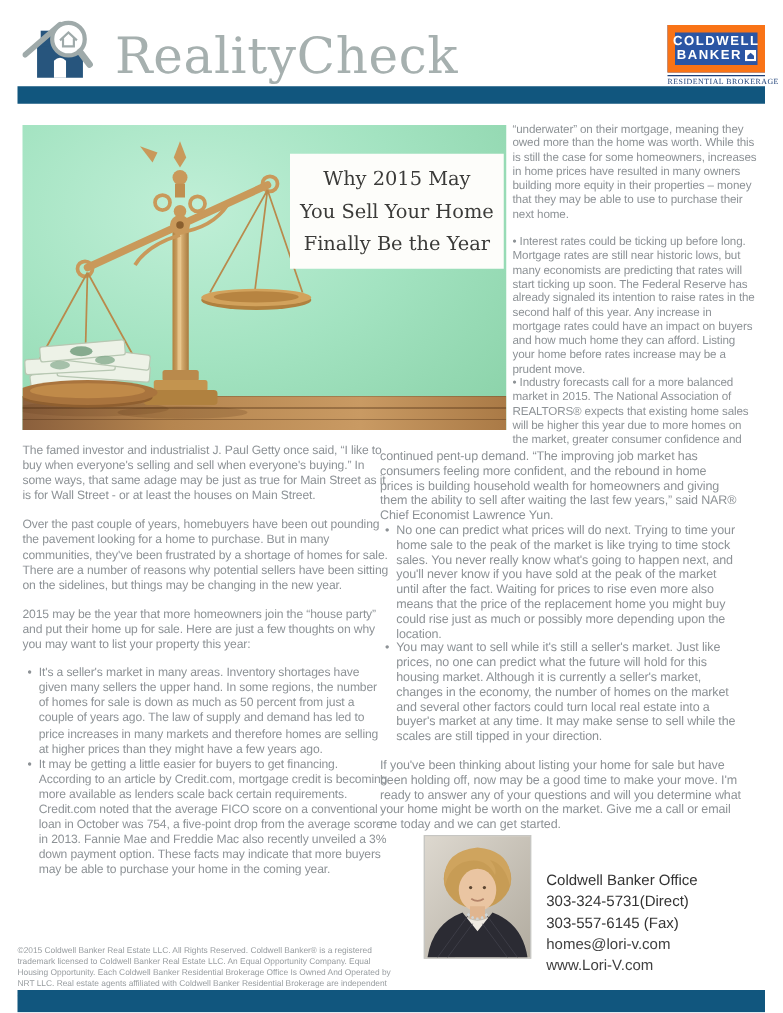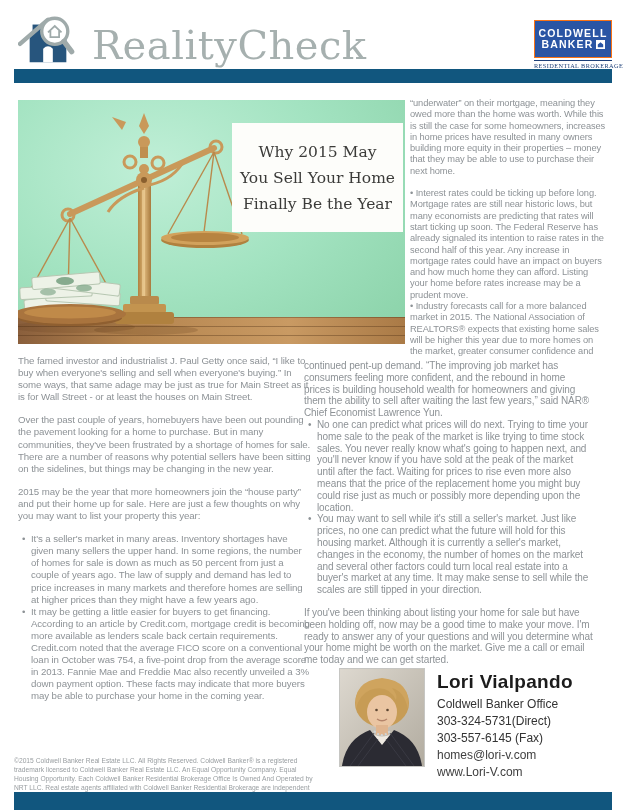--- a/index.html
+++ b/index.html
@@ -5,40 +5,40 @@
   * { margin:0; padding:0; box-sizing:border-box; }
   html,body { background:#ffffff; }
   body { font-family:"Liberation Sans", sans-serif; }
   .page { position:relative; width:626px; height:810px; background:#ffffff; overflow:hidden; }
 
   
   .brand-icon { position:absolute; left:18px; top:12px; }
   .brand-title { position:absolute; left:92px; top:22px; font-family:"DejaVu Serif","Liberation Serif",serif;
                  font-size:40px; color:#a6b0af; letter-spacing:0.5px; }
   .cb-block { position:absolute; left:534px; top:20px; width:78px; }
-  .cb-box { width:78px; height:38px; background:#2a55a4; border:1px solid #f97316; display:flex; flex-direction:column;
+  .cb-box { width:78px; height:38px; background:#2a55a4; border:6px solid #f97316; display:flex; flex-direction:column;
             align-items:center; justify-content:center; }
   .cb-line { color:#ffffff; font-weight:700; font-size:10.5px; letter-spacing:1.2px; line-height:11px; }
   .cb-line2-row { display:flex; align-items:center; gap:2px; }
   .cb-mark { display:inline-flex; }
   .cb-sub { margin-top:2px; border-top:1px solid #1d3f77; border-bottom:1px solid #1d3f77; padding:1px 0;
             text-align:center; font-family:"Liberation Serif",serif; font-size:6.3px; letter-spacing:0.4px; color:#1d3f77;
             white-space:nowrap; }
   .top-bar { position:absolute; left:14px; top:69px; width:598px; height:14px; background:#11567e; }
 
   
   .hero { position:absolute; left:18px; top:100px; width:387px; height:244px; overflow:hidden;
           background:radial-gradient(ellipse at 35% 28%, #c0efd7 0%, #a3e3c1 48%, #89d1a7 100%); }
   .wood { position:absolute; left:0; bottom:0; width:100%; height:27px;
           background:linear-gradient(90deg,#8a5f3c,#b5854f 30%,#c99a63 70%,#aa7a46),
                      linear-gradient(90deg,#8a5f3c,#b5854f 30%,#c99a63 70%,#aa7a46); }
   .wood::after { content:""; position:absolute; inset:0;
           background:repeating-linear-gradient(180deg, rgba(70,40,15,0.35) 0 1px, transparent 1px 9px); }
   .scale-svg { position:absolute; left:0; top:0; z-index:1; }
-  .headline-box { position:absolute; left:214px; top:23px; width:171px; height:109px; background:#fdfdfa; z-index:2;
+  .headline-box { position:absolute; left:214px; top:23px; width:171px; height:92px; background:#fdfdfa; z-index:2;
                   display:flex; flex-direction:column; justify-content:center; text-align:center; }
   .headline-line { font-family:"DejaVu Serif","Liberation Serif",serif; font-size:15.5px; line-height:26px; color:#3b3b39; }
 
   
   .body-text { color:#8d9296; letter-spacing:-0.1px; }
   .col-left { position:absolute; left:18px; top:355px; width:294px; font-size:9.7px; line-height:12.1px; }
   .col-right-top { position:absolute; left:410px; top:98px; width:198px; font-size:9.3px; line-height:11.3px; }
   .col-right-bottom { position:absolute; left:304px; top:360px; width:289px; font-size:10px; line-height:11.8px; }
   .para { margin-bottom:11px; }
   .para:last-child { margin-bottom:0; }
@@ -194,21 +194,20 @@
       <circle cx="36.5" cy="41" r="1.3" fill="#5c4632"></circle>
       <circle cx="47.5" cy="41" r="1.3" fill="#5c4632"></circle>
       <path d="M37 50 Q42 53.5 47 50" stroke="#b4846a" stroke-width="1.4" fill="none"></path>
       <rect x="36" y="56" width="12" height="10" fill="#e0b58f"></rect>
       <path d="M24 97 L30 63 Q42 72 54 63 L60 97 Z" fill="#efeae2"></path>
       <path d="M2 97 Q6 70 30 61 L42 76 L54 61 Q78 70 82 97 Z" fill="#2b2b33"></path>
       <path d="M10 97 L34 64 M18 97 L38 70 M74 97 L50 64 M66 97 L46 70" stroke="#3d3d47" stroke-width="0.8"></path>
       <path d="M34 62 Q42 70 50 62" stroke="#cfd4d6" stroke-width="2" fill="none" stroke-dasharray="2 2"></path>
     </svg>
   </div>
-  <div class="agent-name">Lori Vialpando</div>
   <div class="agent-contact">
     <div>Coldwell Banker Office</div>
     <div>303-324-5731(Direct)</div>
     <div>303-557-6145 (Fax)</div>
     <div><a class="agent-link">homes@lori-v.com</a></div>
     <div><a class="agent-link">www.Lori-V.com</a></div>
   </div>
 
   <div class="legal">©2015 Coldwell Banker Real Estate LLC. All Rights Reserved. Coldwell Banker® is a registered trademark licensed to Coldwell Banker Real Estate LLC.  An Equal Opportunity Company. Equal Housing Opportunity. Each Coldwell Banker Residential Brokerage Office Is Owned And Operated by NRT LLC. Real estate agents affiliated with Coldwell Banker Residential Brokerage are independent contractor sales associates and are not employees of Coldwell Banker Real Estate LLC, Coldwell Banker Residential Brokerage or NRT LLC.</div>
   <div class="bottom-bar"></div>

